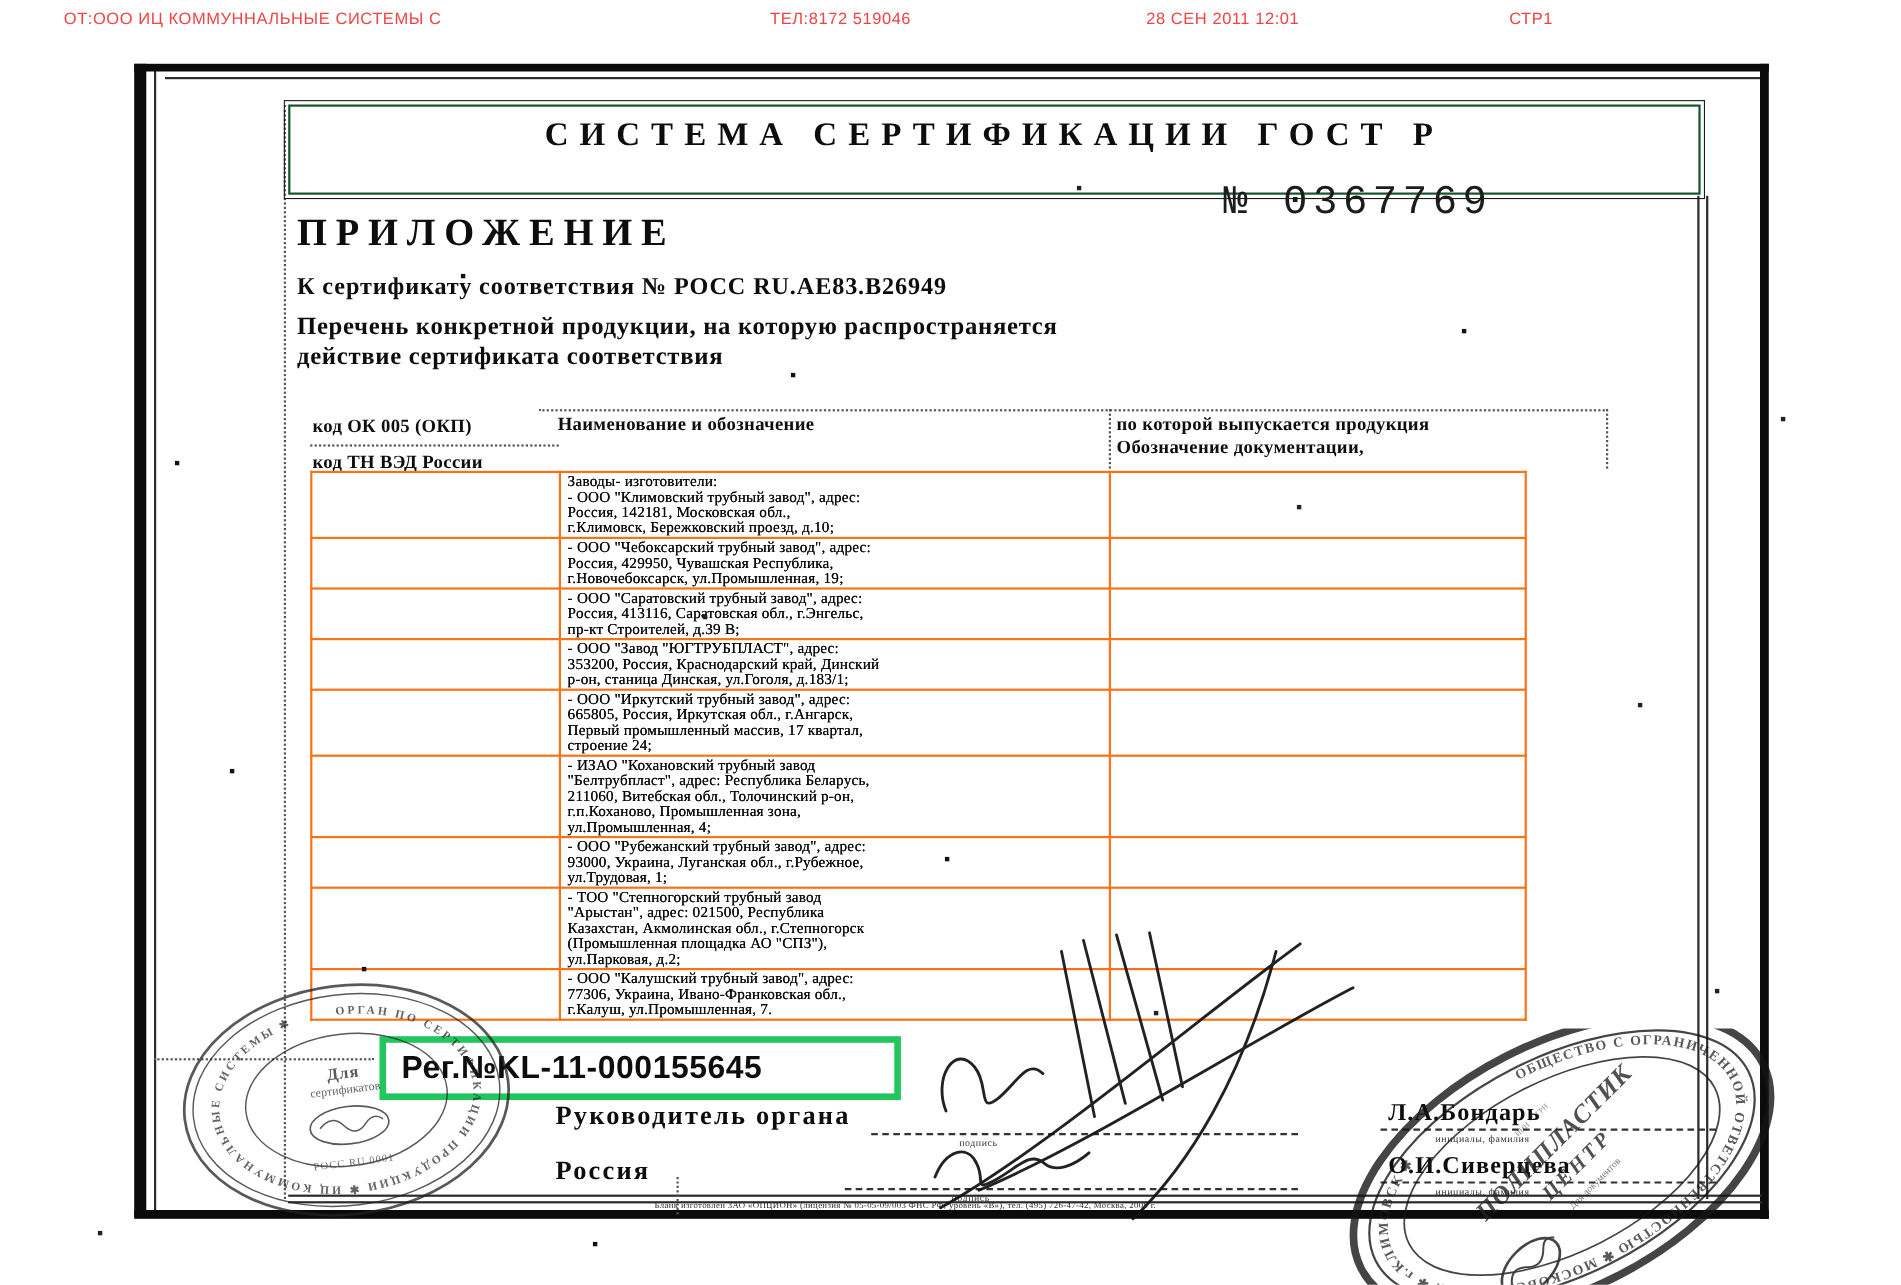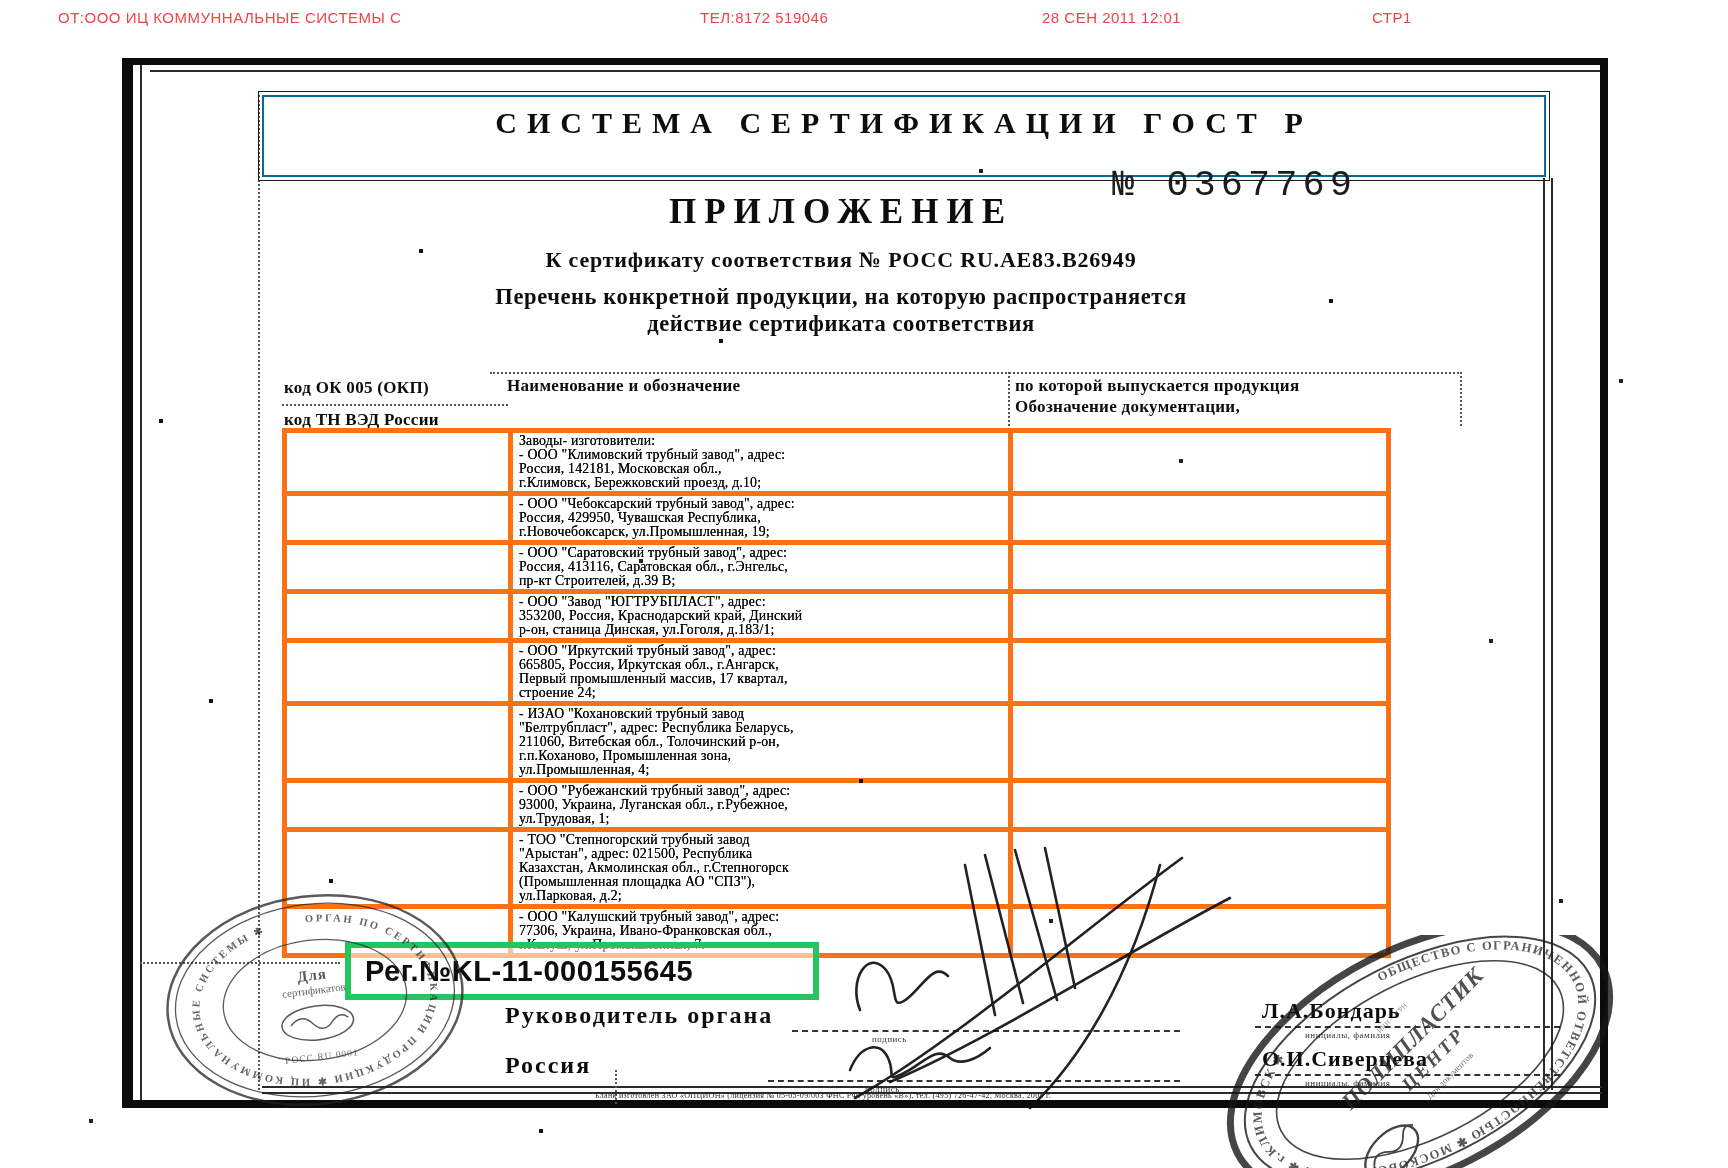--- a/index.html
+++ b/index.html
@@ -11,36 +11,36 @@
   .abs{position:absolute}
   
   .fax{font-family:Liberation Sans, sans-serif;font-size:15px;letter-spacing:.5px;color:#ef4444;top:9px;white-space:nowrap}
   
   .bar{background:#0b0b0b}
   .thin{background:#2b2b2b}
   .dotv{border-left:2px dotted #555}
   .doth{border-top:2px dotted #555}
   
   .titlebox{
-    left:262px;top:95px;width:1284px;height:82px;border:2px solid #0369a1;
+    left:262px;top:95px;width:1284px;height:82px;border:2px solid #14532d;
     outline:1.5px solid #1a1a1a;outline-offset:3px;box-sizing:border-box;text-align:center;padding-top:9px;
   }
   .t1{font-size:30px;font-weight:bold;letter-spacing:10px;white-space:nowrap}
   .t2{font-size:20.5px;font-weight:bold;letter-spacing:1.6px;margin-top:7px;white-space:nowrap}
   .formno{left:1112px;top:164px;font-family:Liberation Mono, monospace;font-size:37px;letter-spacing:5px;color:#1c1c1c;white-space:nowrap}
-  .center-band{left:291px;width:1100px;text-align:center;white-space:nowrap}
+  .center-band{left:270px;width:1100px;text-align:left;white-space:nowrap}
   .doctitle{top:192px;font-size:35px;font-weight:bold;letter-spacing:8px}
   .certref{top:247px;font-size:22px;font-weight:bold;letter-spacing:.8px}
   .purpose{font-size:22.5px;font-weight:bold;letter-spacing:.6px}
   
   .th{font-size:17px;font-weight:bold;line-height:21px;text-align:left;letter-spacing:.3px}
   
   table.cert{border-collapse:collapse;table-layout:fixed;width:1104px}
   table.cert td{
-    border:5px solid #f97316;vertical-align:top;padding:1px 6px;
+    border:2px solid #f97316;vertical-align:top;padding:1px 6px;
     font-size:13.8px;line-height:14px;letter-spacing:.2px;white-space:pre-line;
     text-shadow:0 0 .4px #000;
   }
   
   .regbox{
     left:345px;top:942px;width:448px;height:46px;border:6px solid #22c55e;box-sizing:content-box;
     font-family:"Liberation Sans","DejaVu Sans",sans-serif;font-weight:bold;font-size:29px;
     line-height:46px;padding-left:14px;letter-spacing:.5px;white-space:nowrap;background:rgba(255,255,255,.55);
   }
   .sigrole{font-size:24px;font-weight:bold;letter-spacing:2px;white-space:nowrap}

